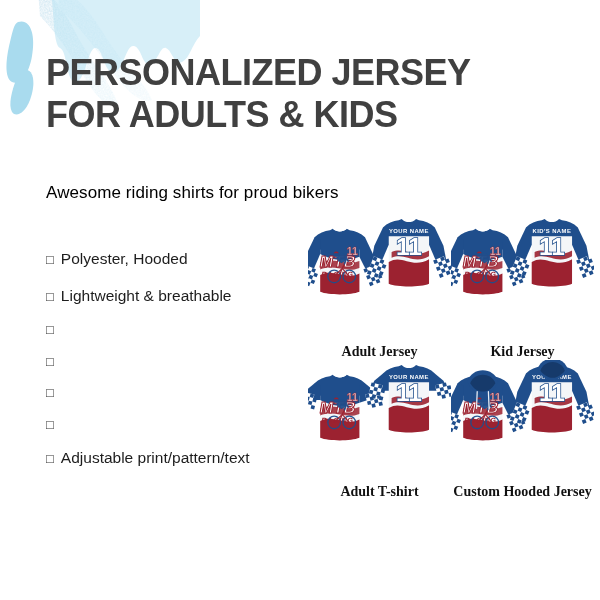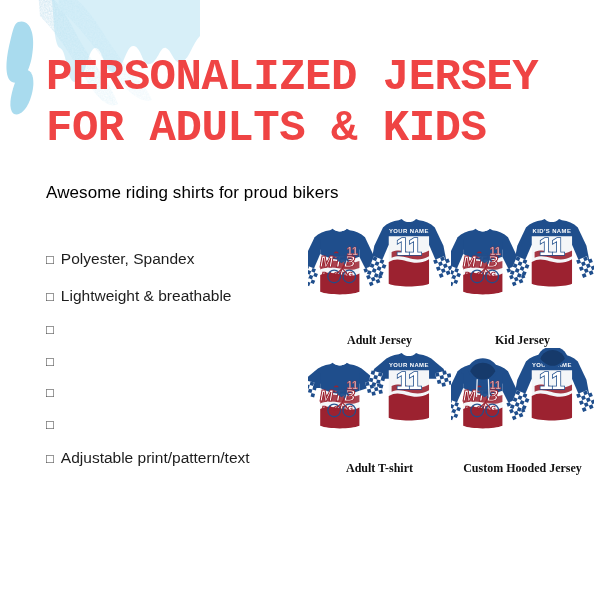--- a/index.html
+++ b/index.html
@@ -10,22 +10,22 @@
     position:relative;
     overflow:hidden;
   }
 
   
   .splash { position:absolute; left:0; top:0; width:230px; height:150px; overflow:hidden; }
 
   
   .header { position:absolute; left:46px; top:52px; width:520px; }
   .title {
-    font-size:44px; font-weight:bold; letter-spacing:-0.5px;
-    line-height:1.16; color:#ef4444; text-transform:uppercase;font-family:Liberation Mono, monospace;
+    font-size:36px; font-weight:bold; letter-spacing:-0.5px;
+    line-height:1.16; color:#404040; text-transform:uppercase;
   }
   .subtitle {
     position:absolute; left:46px; top:183px;
     font-size:17px; color:#000000; letter-spacing:0.1px;
   }
 
   
   .features { position:absolute; left:46px; top:250px; width:270px; }
   .feature-item {
     display:flex; align-items:baseline; gap:7px;
@@ -34,22 +34,22 @@
   }
   .feature-box { font-size:13px; color:#333; line-height:1; }
 
   
   .products { position:absolute; left:308px; top:214px; width:286px; }
   .product-row { display:flex; }
   .product { width:143px; display:flex; flex-direction:column; align-items:center; }
   .product-art { height:118px; width:143px; position:relative; }
   .product-label {
     font-family:"Liberation Serif", serif;
-    font-weight:bold; font-size:12px; color:#111;
-    text-align:right; margin-top:1px; white-space:nowrap;
+    font-weight:bold; font-size:14px; color:#111;
+    text-align:right; margin-top:12px; white-space:nowrap;
   }
   .row2 .product-art { height:112px; }
   svg { display:block; }
 </style>
 </head>
 <body>
 
 <div class="splash">
   <svg width="230" height="150" viewBox="0 0 230 150">
     <defs>
@@ -98,21 +98,21 @@
   <div class="title">
     <div>PERSONALIZED JERSEY</div>
     <div>FOR ADULTS &amp; KIDS</div>
   </div>
 </div>
 <div class="subtitle">Awesome riding shirts for proud bikers</div>
 
 <div class="features" id="feature-list">
     <div class="feature-item">
       <span class="feature-box">□</span>
-      <span>Polyester, Spandex</span>
+      <span>Polyester, Hooded</span>
     </div>
     <div class="feature-item">
       <span class="feature-box">□</span>
       <span>Lightweight &amp; breathable</span>
     </div>
     <div class="feature-item">
       <span class="feature-box">□</span>
     </div>
     <div class="feature-item">
       <span class="feature-box">□</span>

